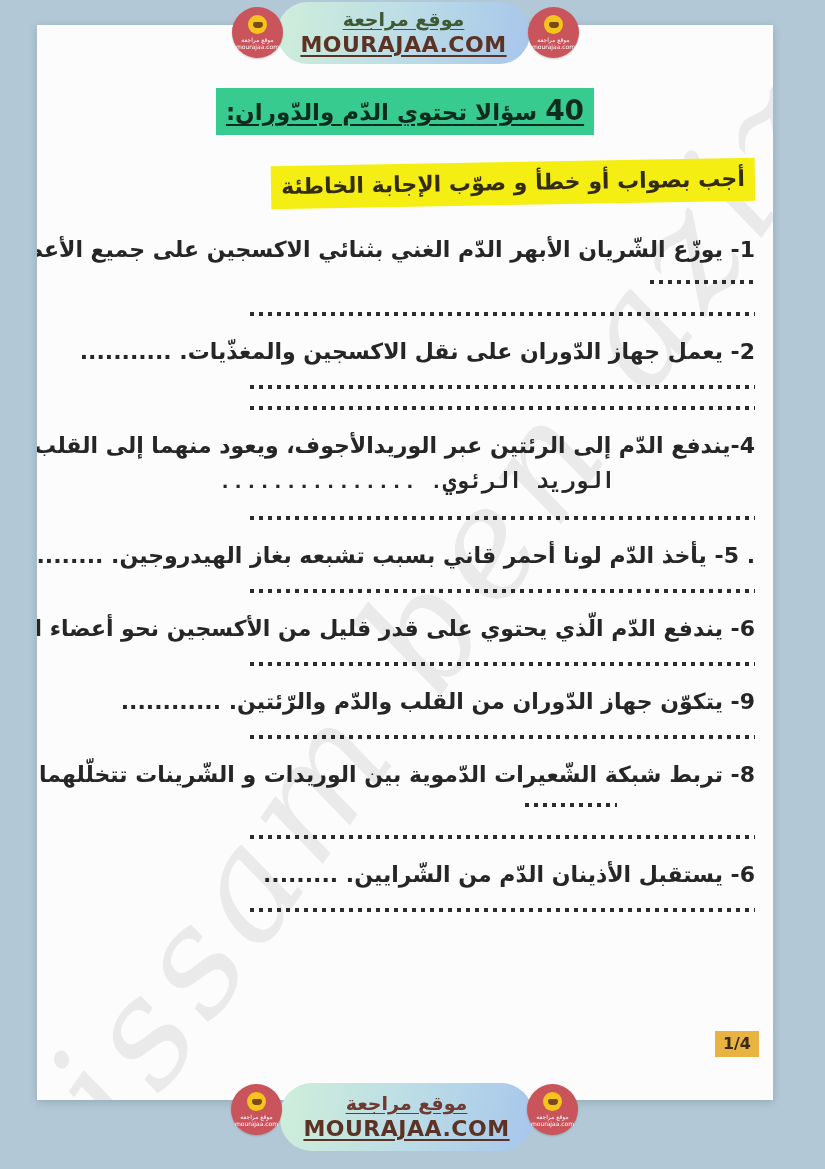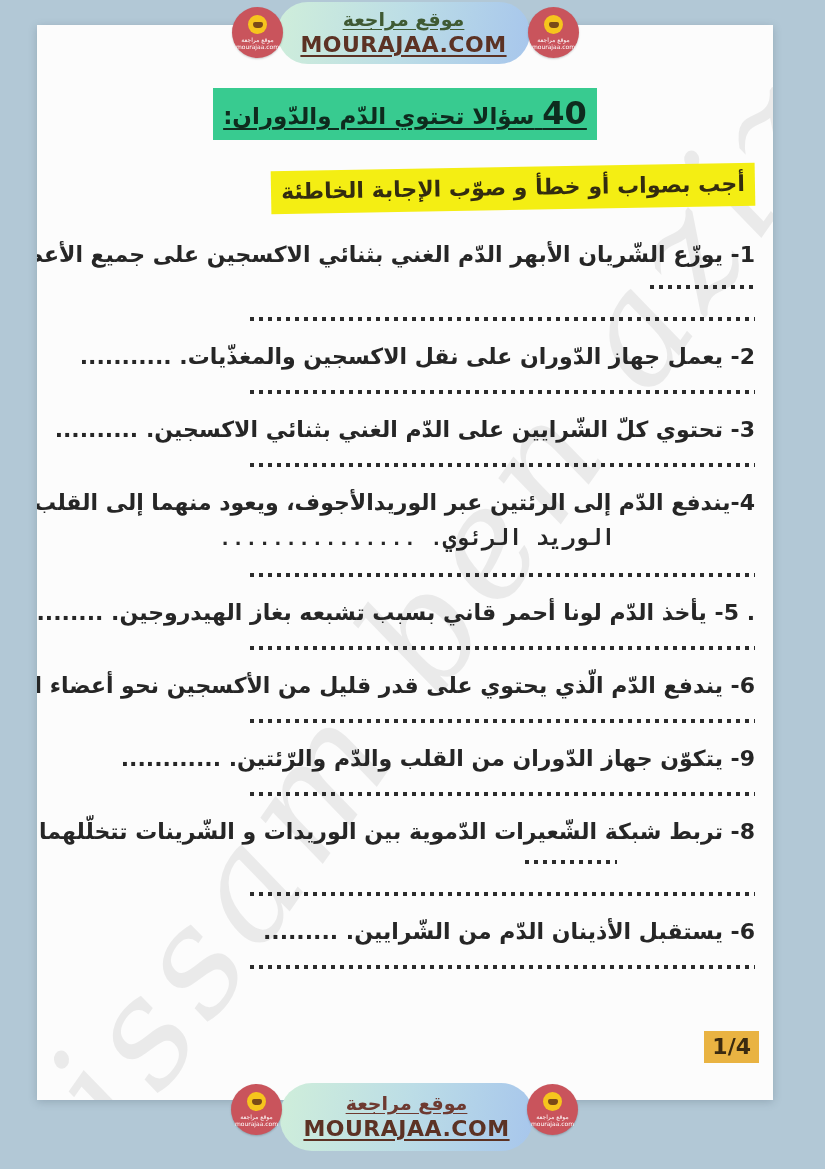--- a/index.html
+++ b/index.html
@@ -71,21 +71,21 @@
   .badge-t{font-size:6px; color:#fff; line-height:7px; white-space:nowrap;}
   
   .doc-title{
     margin:63px auto 0; width:fit-content;
     background:var(--title-highlight);
     padding:6px 10px 8px;
     font-weight:700; font-size:23px; color:#0e2b1e;
     text-decoration:underline; text-underline-offset:4px;
     direction:rtl; white-space:nowrap;
   }
-  .doc-title .t-num{font-size:32px; letter-spacing:-1px;}
+  .doc-title .t-num{font-size:28px; letter-spacing:-1px;}
   .doc-subtitle{
     margin:27px 0 0 auto; width:fit-content;
     background:var(--subtitle-highlight);
     padding:8px 10px 10px;
     font-weight:700; font-size:22px; color:#332c10;
     transform:rotate(-1deg);
     direction:rtl; white-space:nowrap;
   }
   
   .questions{margin-top:26px;}
@@ -101,21 +101,21 @@
   }
   .dotline.full{width:505px; margin:15px 0 17px;}
   .dotline.short-q1{width:105px; margin:12px 0 0;}
   .dotline.after-short{margin-top:28px;}
   .dotline.short-q8{width:92px; margin:10px 138px 0 0;}
   
   .page-number{
     position:absolute; right:14px; top:1006px;
     background:var(--page-badge);
     padding:3px 8px 4px;
-    font-size:22px; font-weight:700; color:#3a2a10;
+    font-size:16px; font-weight:700; color:#3a2a10;
   }
 </style>
 </head>
 <body>
 
 <div class="paper">
   <div class="watermark">issam ben aziza</div>
 
   <div class="content">
     <div class="doc-title">
@@ -126,21 +126,20 @@
     <div class="doc-subtitle">أجب بصواب أو خطأ و صوّب الإجابة الخاطئة</div>
 
     <div class="questions">
       <p class="q-line">1- يوزّع الشّريان الأبهر الدّم الغني بثنائي الاكسجين على جميع الأعضاء.</p>
       <div class="dotline short-q1"></div>
       <div class="dotline full after-short"></div>
 
       <p class="q-line">2- يعمل جهاز الدّوران على نقل الاكسجين والمغذّيات. ...........</p>
       <div class="dotline full"></div>
 
-      <p class="q-line">3- تحتوي كلّ الشّرايين على الدّم الغني بثنائي الاكسجين. ..........</p>
       <div class="dotline full"></div>
 
       <p class="q-line">4-يندفع الدّم إلى الرئتين عبر الوريدالأجوف، ويعود منهما إلى القلب عبر</p>
       <p class="q-line indent-a">الوريد الرئوي. ...............</p>
       <div class="dotline full"></div>
 
       <p class="q-line">. 5- يأخذ الدّم لونا أحمر قاني بسبب تشبعه بغاز الهيدروجين. ...........</p>
       <div class="dotline full"></div>
 
       <p class="q-line">6- يندفع الدّم الّذي يحتوي على قدر قليل من الأكسجين نحو أعضاء الجسم</p>

